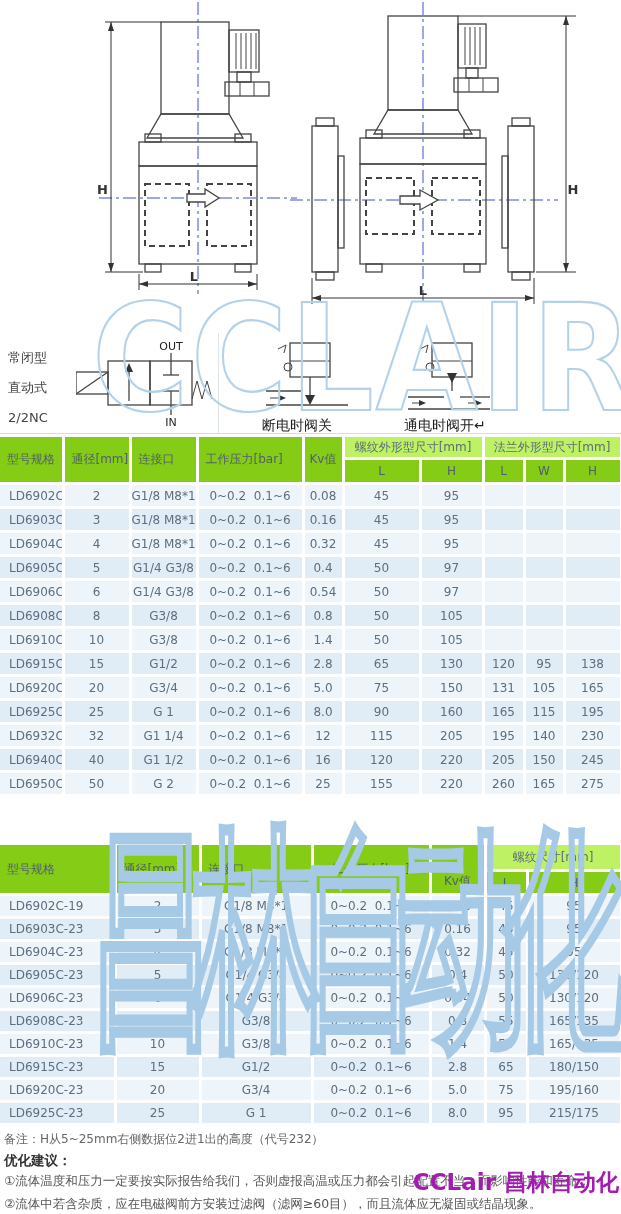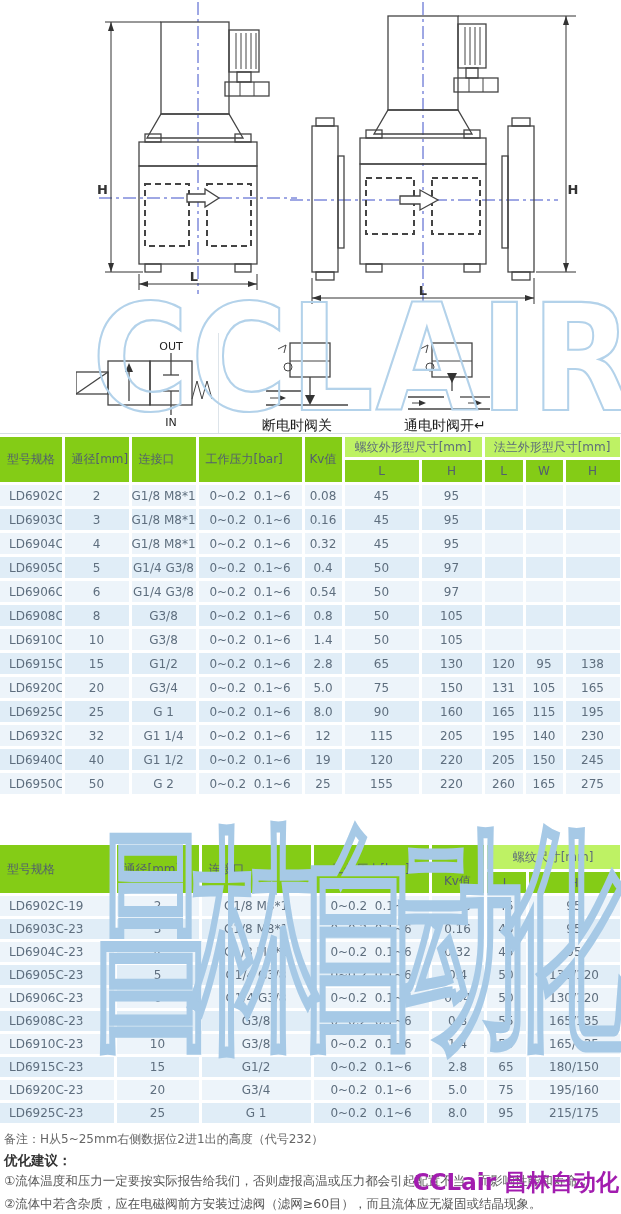--- a/index.html
+++ b/index.html
@@ -169,20 +169,25 @@
     <text class="dimlbl" x="135" y="293" text-anchor="middle">L</text>
   </svg>
 </div>
 
 <div class="section-bar" style="top:302px;height:31px">
   <span>规格参数</span>
 </div>
 
 <div id="spec-row">
   <div id="spec-divider"></div>
+  <div class="type-lines">
+    <div>常闭型</div>
+    <div>直动式</div>
+    <div>2/2NC</div>
+  </div>
 
   <svg style="position:absolute;left:76px;top:8px" width="140" height="88" viewBox="0 0 140 88">
     <rect class="ln" x="0" y="31" width="32" height="22"></rect>
     <line class="ln" x1="0" y1="53" x2="32" y2="31"></line>
     <rect class="ln" x="32" y="20" width="42" height="44"></rect>
     <rect class="ln" x="74" y="20" width="42" height="44"></rect>
     <line class="ln" x1="53" y1="60" x2="53" y2="28"></line>
     <polygon class="arrowfill" points="53,22 49,31 57,31"></polygon>
     <line class="ln" x1="95" y1="20" x2="95" y2="34"></line>
       <line class="ln" x1="87" y1="34" x2="103" y2="34"></line>
@@ -389,21 +394,21 @@
         <td>205</td>
         <td>195</td>
         <td>140</td>
         <td>230</td>
       </tr>
       <tr class="even">
         <td class="cell-model">LD6940C</td>
         <td>40</td>
         <td>G1 1/2</td>
         <td class="cell-press">0~0.2  0.1~6</td>
-        <td>19</td>
+        <td>16</td>
         <td>120</td>
         <td>220</td>
         <td>205</td>
         <td>150</td>
         <td>245</td>
       </tr>
       <tr class="odd">
         <td class="cell-model">LD6950C</td>
         <td>50</td>
         <td>G 2</td>

